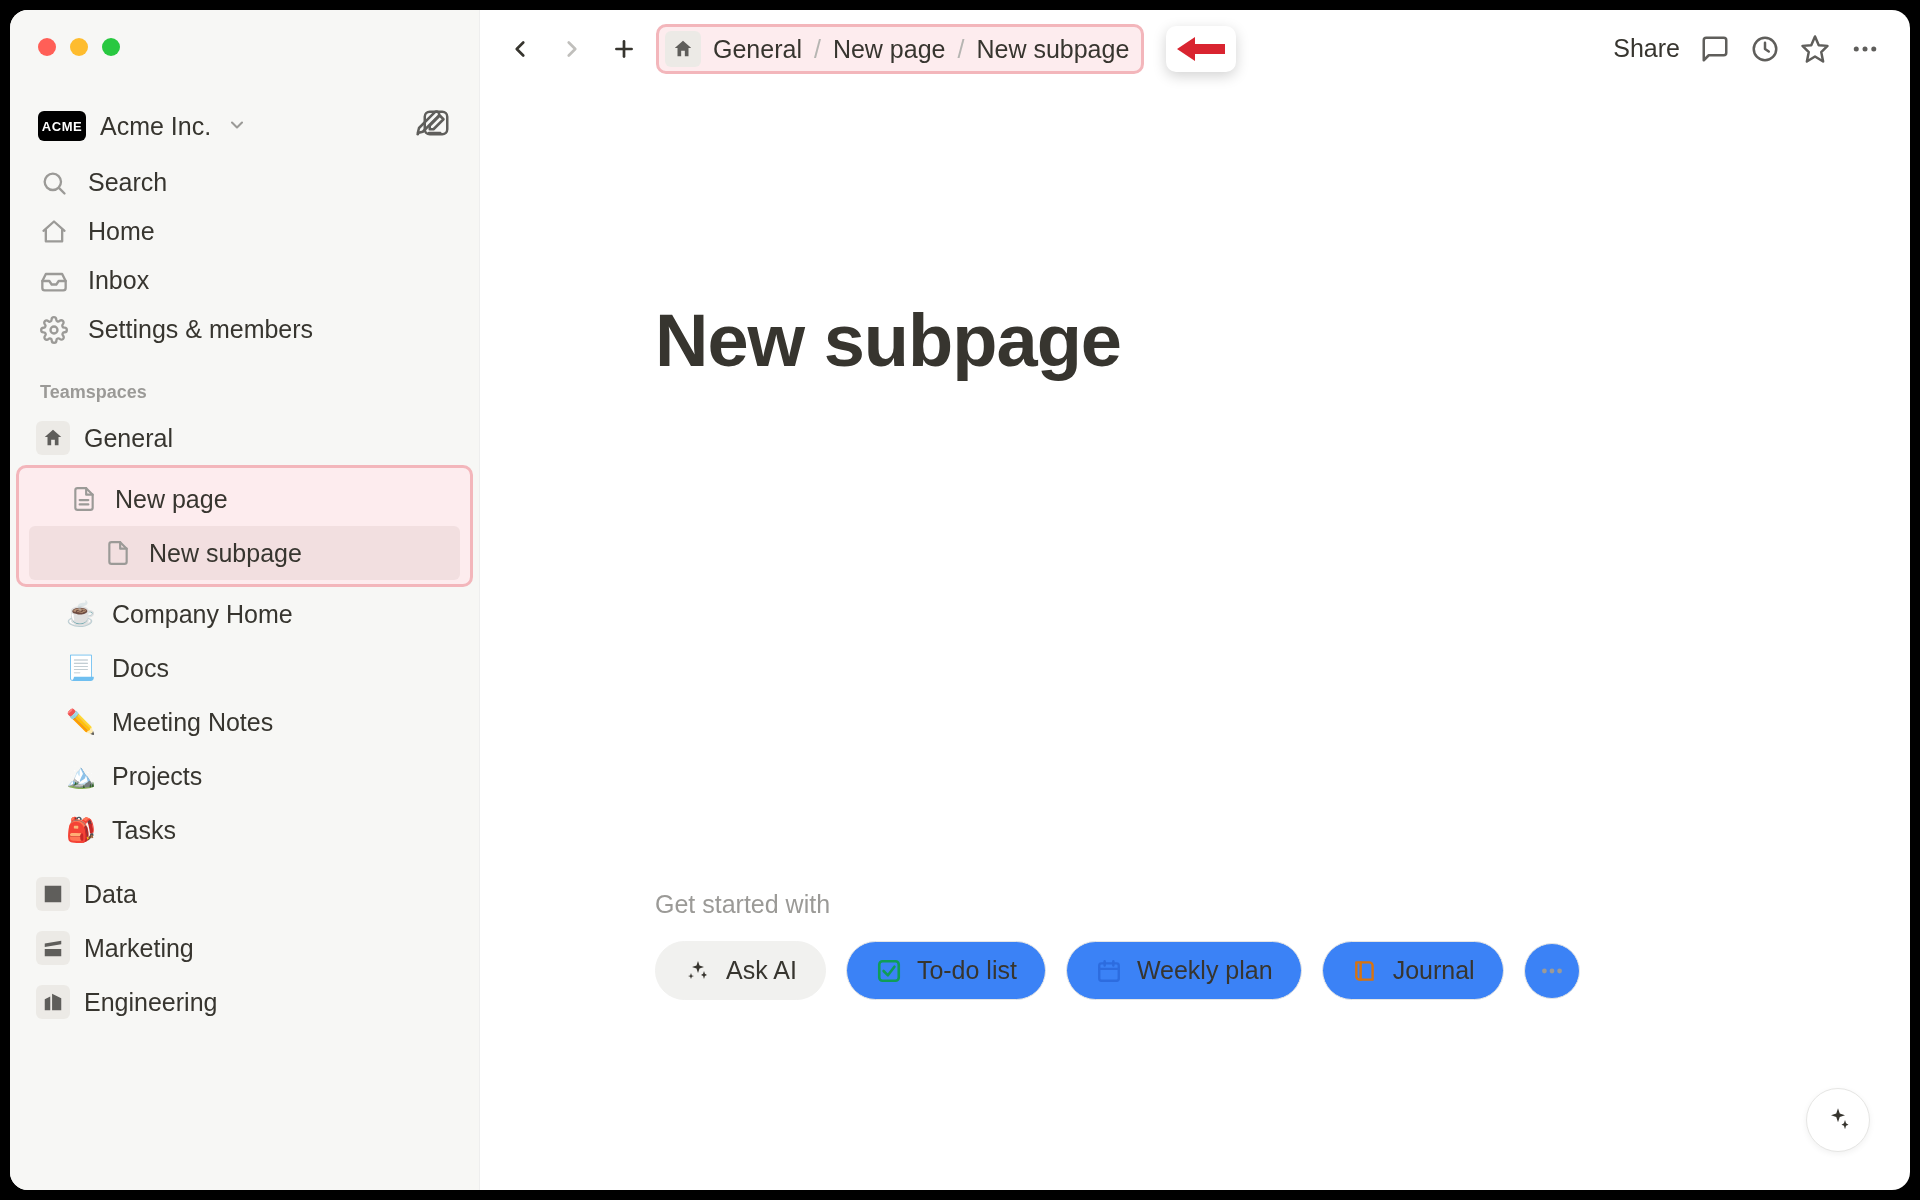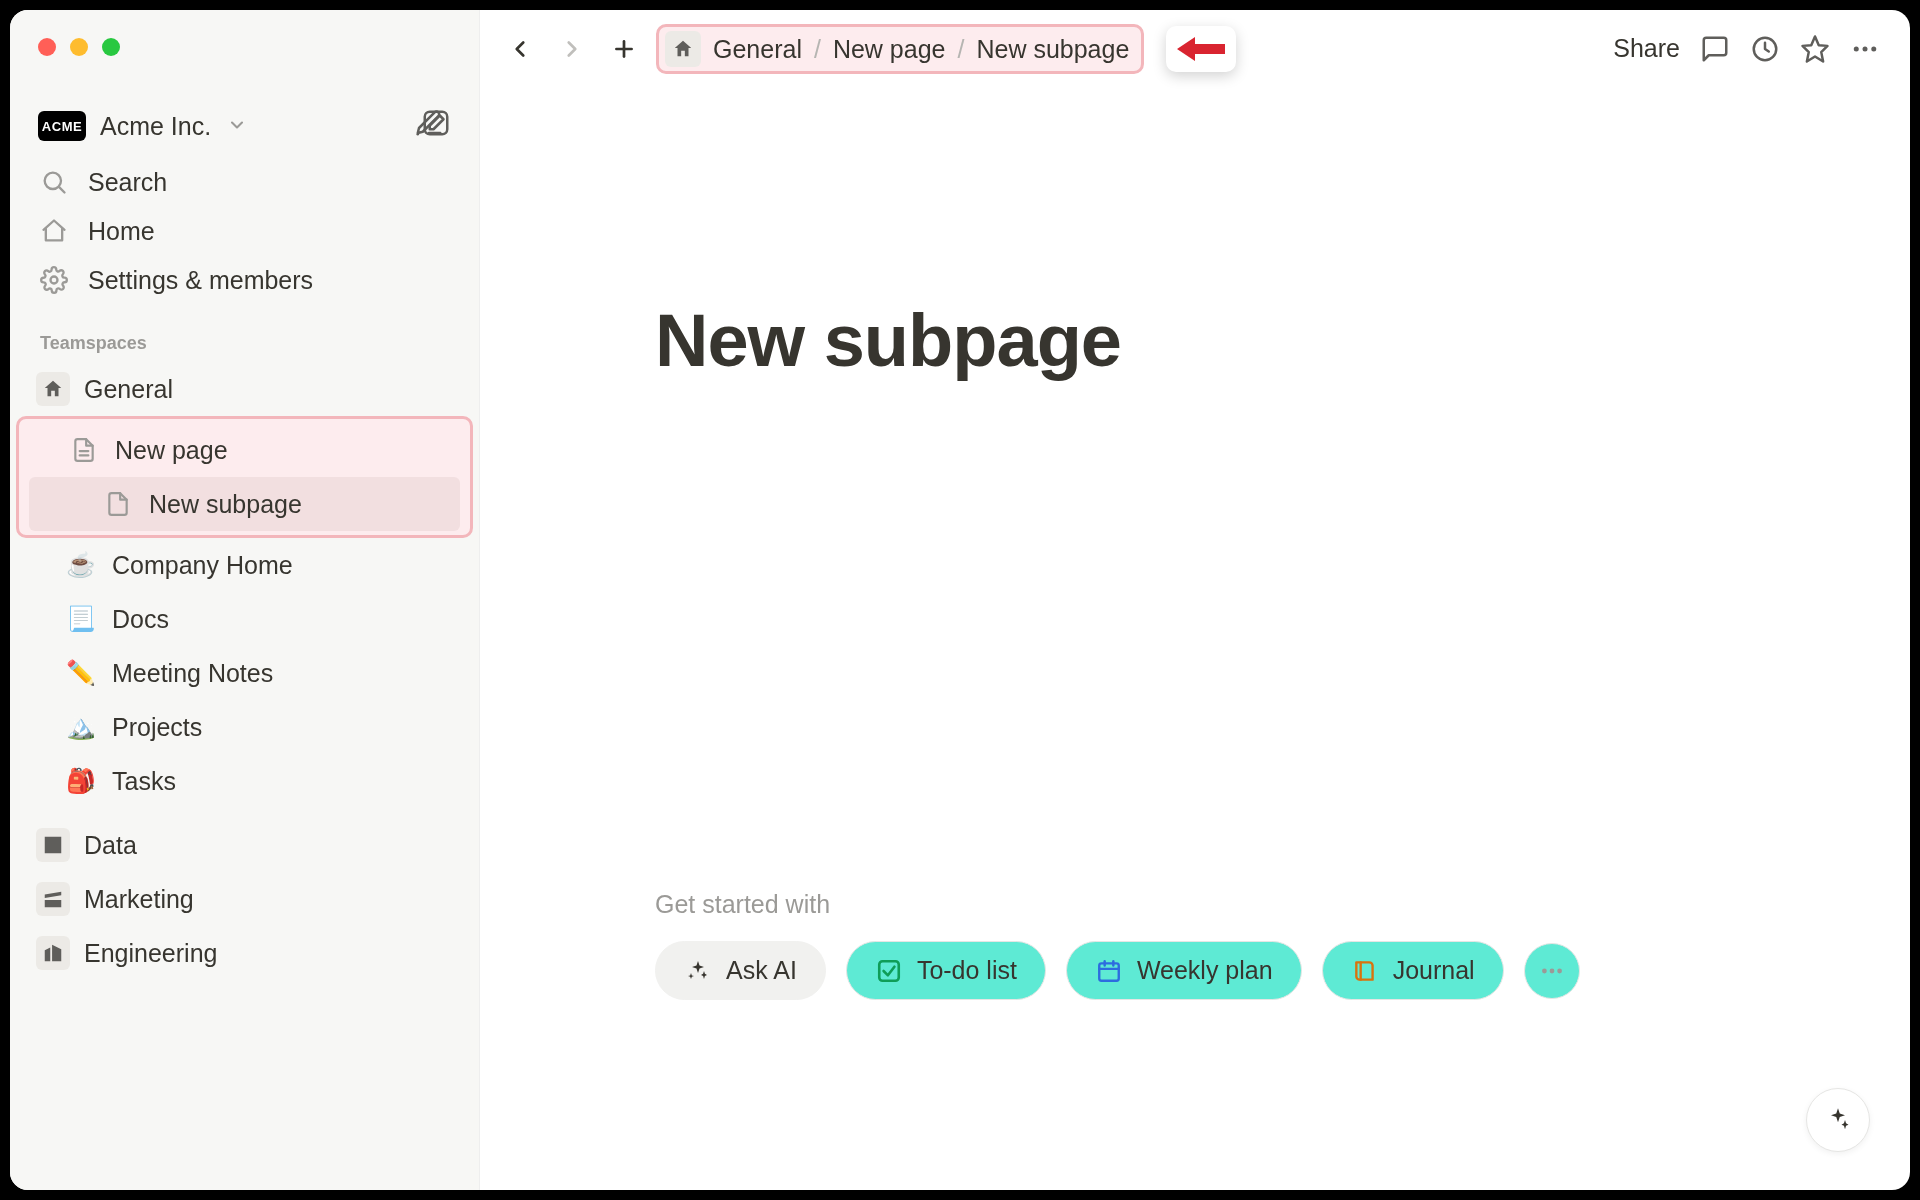--- a/index.html
+++ b/index.html
@@ -66,20 +66,21 @@
   }
   .ws-name { font-weight: 400; }
   .ws-caret { color:#9b9a97; margin-left:2px; }
   .ws-compose {
     margin-left: auto;
     color:#5f5e5b;
   }
   .side-block { padding: 6px 0; }
   .side-item {
     display: flex;
+    align-items: center;
     gap: 18px;
     padding: 10px 28px;
     color: #5f5e5b;
     cursor: pointer;
   }
   .side-item .icon-slot { width: 32px; display:flex; justify-content:center; color:#9b9a97; }
   .side-item .label { color:#37352f; font-weight:500; font-size:25px; }
   .section-label {
     padding: 22px 28px 8px 30px;
     font-size: 18px;
@@ -182,21 +183,21 @@
   .starter {
     position:absolute;
     left:175px;
     bottom: 190px;
   }
   .starter-label { color:#9b9a97; font-size:25px; margin-bottom:22px; }
   .pill-row { display:flex; gap:20px; align-items:center; }
   .pill {
     display:flex; align-items:center; gap:14px;
     border:1.5px solid #e6e6e4;
-    background:#5eead4;
+    background:#3b82f6;
     border-radius: 999px;
     padding: 14px 28px;
     font-size:25px; color:#37352f; font-weight:500;
     cursor:pointer;
   }
   .pill.primary { background:#f1f1ef; border-color:#f1f1ef; }
   .pill .pi { width:28px; height:28px; display:flex; align-items:center; justify-content:center; }
   .pill.more { width:56px; height:56px; justify-content:center; padding:0; border-radius:50%; }
 
   .fab {
@@ -254,20 +255,29 @@
         <span class="label">Search</span>
       </div>
       <div class="side-item">
         <span class="icon-slot">
           <svg width="28" height="28" viewBox="0 0 24 24" fill="none" stroke="currentColor" stroke-width="2" stroke-linecap="round" stroke-linejoin="round">
               <path d="M3 11l9-8 9 8"></path>
               <path d="M5 10v10h14V10"></path>
             </svg>
         </span>
         <span class="label">Home</span>
+      </div>
+      <div class="side-item">
+        <span class="icon-slot">
+          <svg width="28" height="28" viewBox="0 0 24 24" fill="none" stroke="currentColor" stroke-width="2" stroke-linecap="round" stroke-linejoin="round">
+              <path d="M22 12h-6l-2 3h-4l-2-3H2"></path>
+              <path d="M5 6h14l3 6v6a2 2 0 0 1-2 2H4a2 2 0 0 1-2-2v-6l3-6z"></path>
+            </svg>
+        </span>
+        <span class="label">Inbox</span>
       </div>
       <div class="side-item">
         <span class="icon-slot">
           <svg width="28" height="28" viewBox="0 0 24 24" fill="none" stroke="currentColor" stroke-width="2" stroke-linecap="round" stroke-linejoin="round">
               <circle cx="12" cy="12" r="3"></circle>
               <path d="M19.4 15a1.65 1.65 0 0 0 .33 1.82l.06.06a2 2 0 1 1-2.83 2.83l-.06-.06a1.65 1.65 0 0 0-1.82-.33 1.65 1.65 0 0 0-1 1.51V21a2 2 0 1 1-4 0v-.09a1.65 1.65 0 0 0-1-1.51 1.65 1.65 0 0 0-1.82.33l-.06.06a2 2 0 1 1-2.83-2.83l.06-.06a1.65 1.65 0 0 0 .33-1.82 1.65 1.65 0 0 0-1.51-1H3a2 2 0 1 1 0-4h.09a1.65 1.65 0 0 0 1.51-1 1.65 1.65 0 0 0-.33-1.82l-.06-.06a2 2 0 1 1 2.83-2.83l.06.06a1.65 1.65 0 0 0 1.82.33h0a1.65 1.65 0 0 0 1-1.51V3a2 2 0 1 1 4 0v.09a1.65 1.65 0 0 0 1 1.51h0a1.65 1.65 0 0 0 1.82-.33l.06-.06a2 2 0 1 1 2.83 2.83l-.06.06a1.65 1.65 0 0 0-.33 1.82v0a1.65 1.65 0 0 0 1.51 1H21a2 2 0 1 1 0 4h-.09a1.65 1.65 0 0 0-1.51 1z"></path>
             </svg>
         </span>
         <span class="label">Settings &amp; members</span>
       </div>

